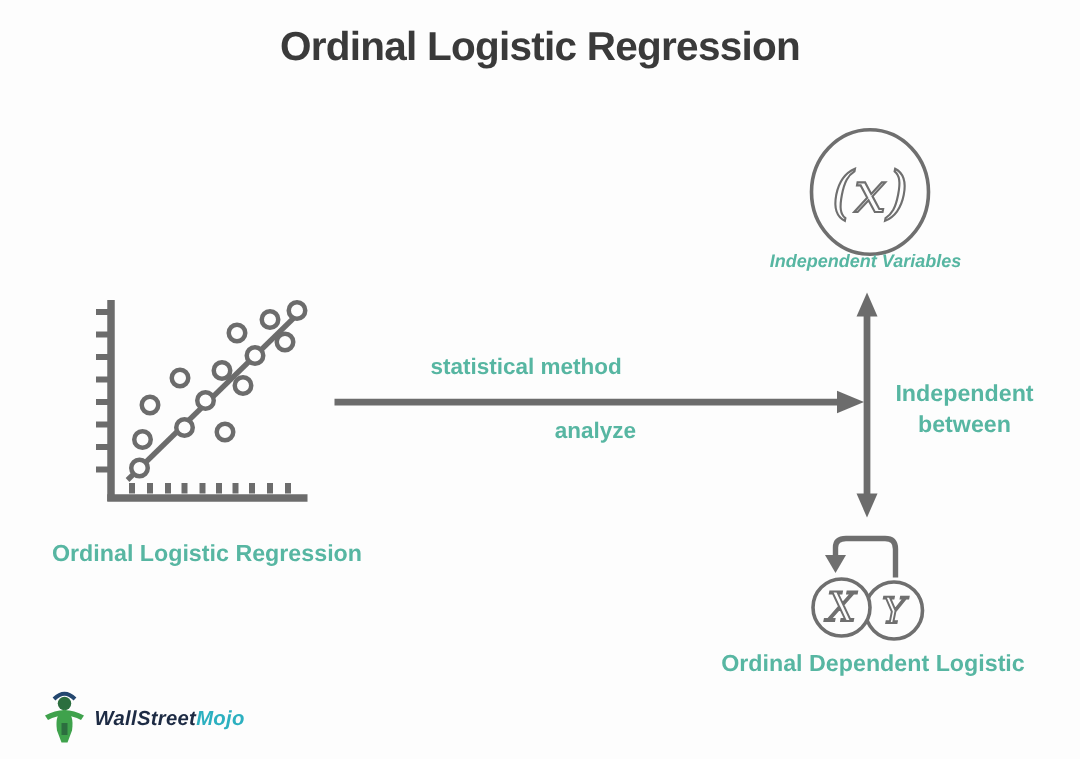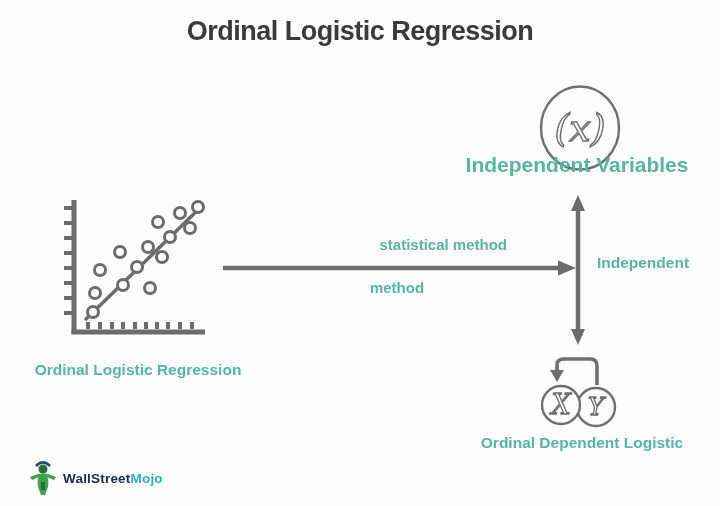--- a/index.html
+++ b/index.html
@@ -27,37 +27,37 @@
   .teal{
     color:#57b6a2;
     font-weight:700;
     font-size:15px;
   }
 
   .scatter-icon{position:absolute; left:58px; top:186px;}
   .scatter-label{position:absolute; left:18px; top:361px; width:240px; text-align:center; font-size:15.5px;}
 
   .h-arrow{position:absolute; left:222px; top:259px;}
-  .flow-top{position:absolute; left:287px; top:236px; width:220px; text-align:right;}
+  .flow-top{position:absolute; left:287px; top:236px; width:220px; text-align:left;}
   .flow-bottom{position:absolute; left:287px; top:279px; width:220px; text-align:center;}
 
   .x-circle-icon{position:absolute; left:538px; top:84px;}
-  .indep-label{position:absolute; left:462px; top:153px; width:230px; text-align:center; font-size:21px;}
+  .indep-label{position:absolute; left:462px; top:167px; width:230px; text-align:center; font-size:12px;font-style:italic;}
 
   .v-arrow{position:absolute; left:568px; top:193px;}
   .rel-label{position:absolute; left:592px; top:252px; width:102px; text-align:center; line-height:21px; font-size:15.5px;}
 
   .xy-icon{position:absolute; left:533px; top:350px;}
   .dep-label{position:absolute; left:457px; top:434px; width:250px; text-align:center; font-size:15.5px;}
 
   .logo{
     position:absolute; left:28px; top:460px;
     display:flex; align-items:center; gap:5px;
   }
-  .logo-text{font-size:13.5px; font-weight:700; letter-spacing:0.2px;}
+  .logo-text{font-size:13.5px; font-weight:700; letter-spacing:0.2px;font-style:italic;}
   .logo-navy{color:#1d2b44;}
   .logo-mojo{color:#2cb0c0;}
 
   .stroke-gray{stroke:#6c6c6c;}
   svg text.outline{
     fill:none;
     stroke:#6f6f6f;
     font-family:"DejaVu Serif", serif;
     font-style:italic;
   }
@@ -119,35 +119,36 @@
       </g>
     </g>
   </svg>
   <div class="scatter-label teal">Ordinal Logistic Regression</div>
 
   <div class="flow-top teal">statistical method</div>
   <svg class="h-arrow" width="354" height="18" viewBox="0 0 354 18">
     <line x1="1" y1="9" x2="337" y2="9" stroke="#6c6c6c" stroke-width="4.5"></line>
     <polygon points="336,1.5 354,9 336,16.5" fill="#6c6c6c"></polygon>
   </svg>
-  <div class="flow-bottom teal">method</div>
+  <div class="flow-bottom teal">analyze</div>
 
   <svg class="x-circle-icon" width="84" height="88" viewBox="0 0 84 88">
     <ellipse cx="42" cy="44" rx="39" ry="41.5" fill="none" stroke="#6f6f6f" stroke-width="2.4"></ellipse>
     <text class="outline" x="42" y="57" font-size="38" stroke-width="1.4" text-anchor="middle">(x)</text>
   </svg>
   <div class="indep-label teal">Independent Variables</div>
 
   <svg class="v-arrow" width="20" height="154" viewBox="0 0 20 154">
     <line x1="10" y1="15" x2="10" y2="139" stroke="#6c6c6c" stroke-width="4.5"></line>
     <polygon points="3,18 17,18 10,2" fill="#6c6c6c"></polygon>
     <polygon points="3,136 17,136 10,152" fill="#6c6c6c"></polygon>
   </svg>
   <div class="rel-label teal">
     <div>Independent</div>
+    <div>between</div>
   </div>
 
   <svg class="xy-icon" width="92" height="84" viewBox="0 0 92 84">
     <g fill="none" stroke="#6f6f6f">
       <path d="M 64 35 V 16 Q 64 9 57 9 H 31 Q 24 9 24 15 V 20" stroke-width="3.6" stroke-linejoin="round"></path>
       <polygon points="17,20 31,20 24,32" fill="#6f6f6f" stroke="none"></polygon>
       <circle cx="63" cy="57" r="19" fill="#fdfdfd" stroke-width="2.4"></circle>
       <circle cx="28" cy="55" r="19" fill="#fdfdfd" stroke-width="2.4"></circle>
     </g>
     <text class="outline" x="28" y="64" font-size="27" stroke-width="1.3" text-anchor="middle">X</text>

